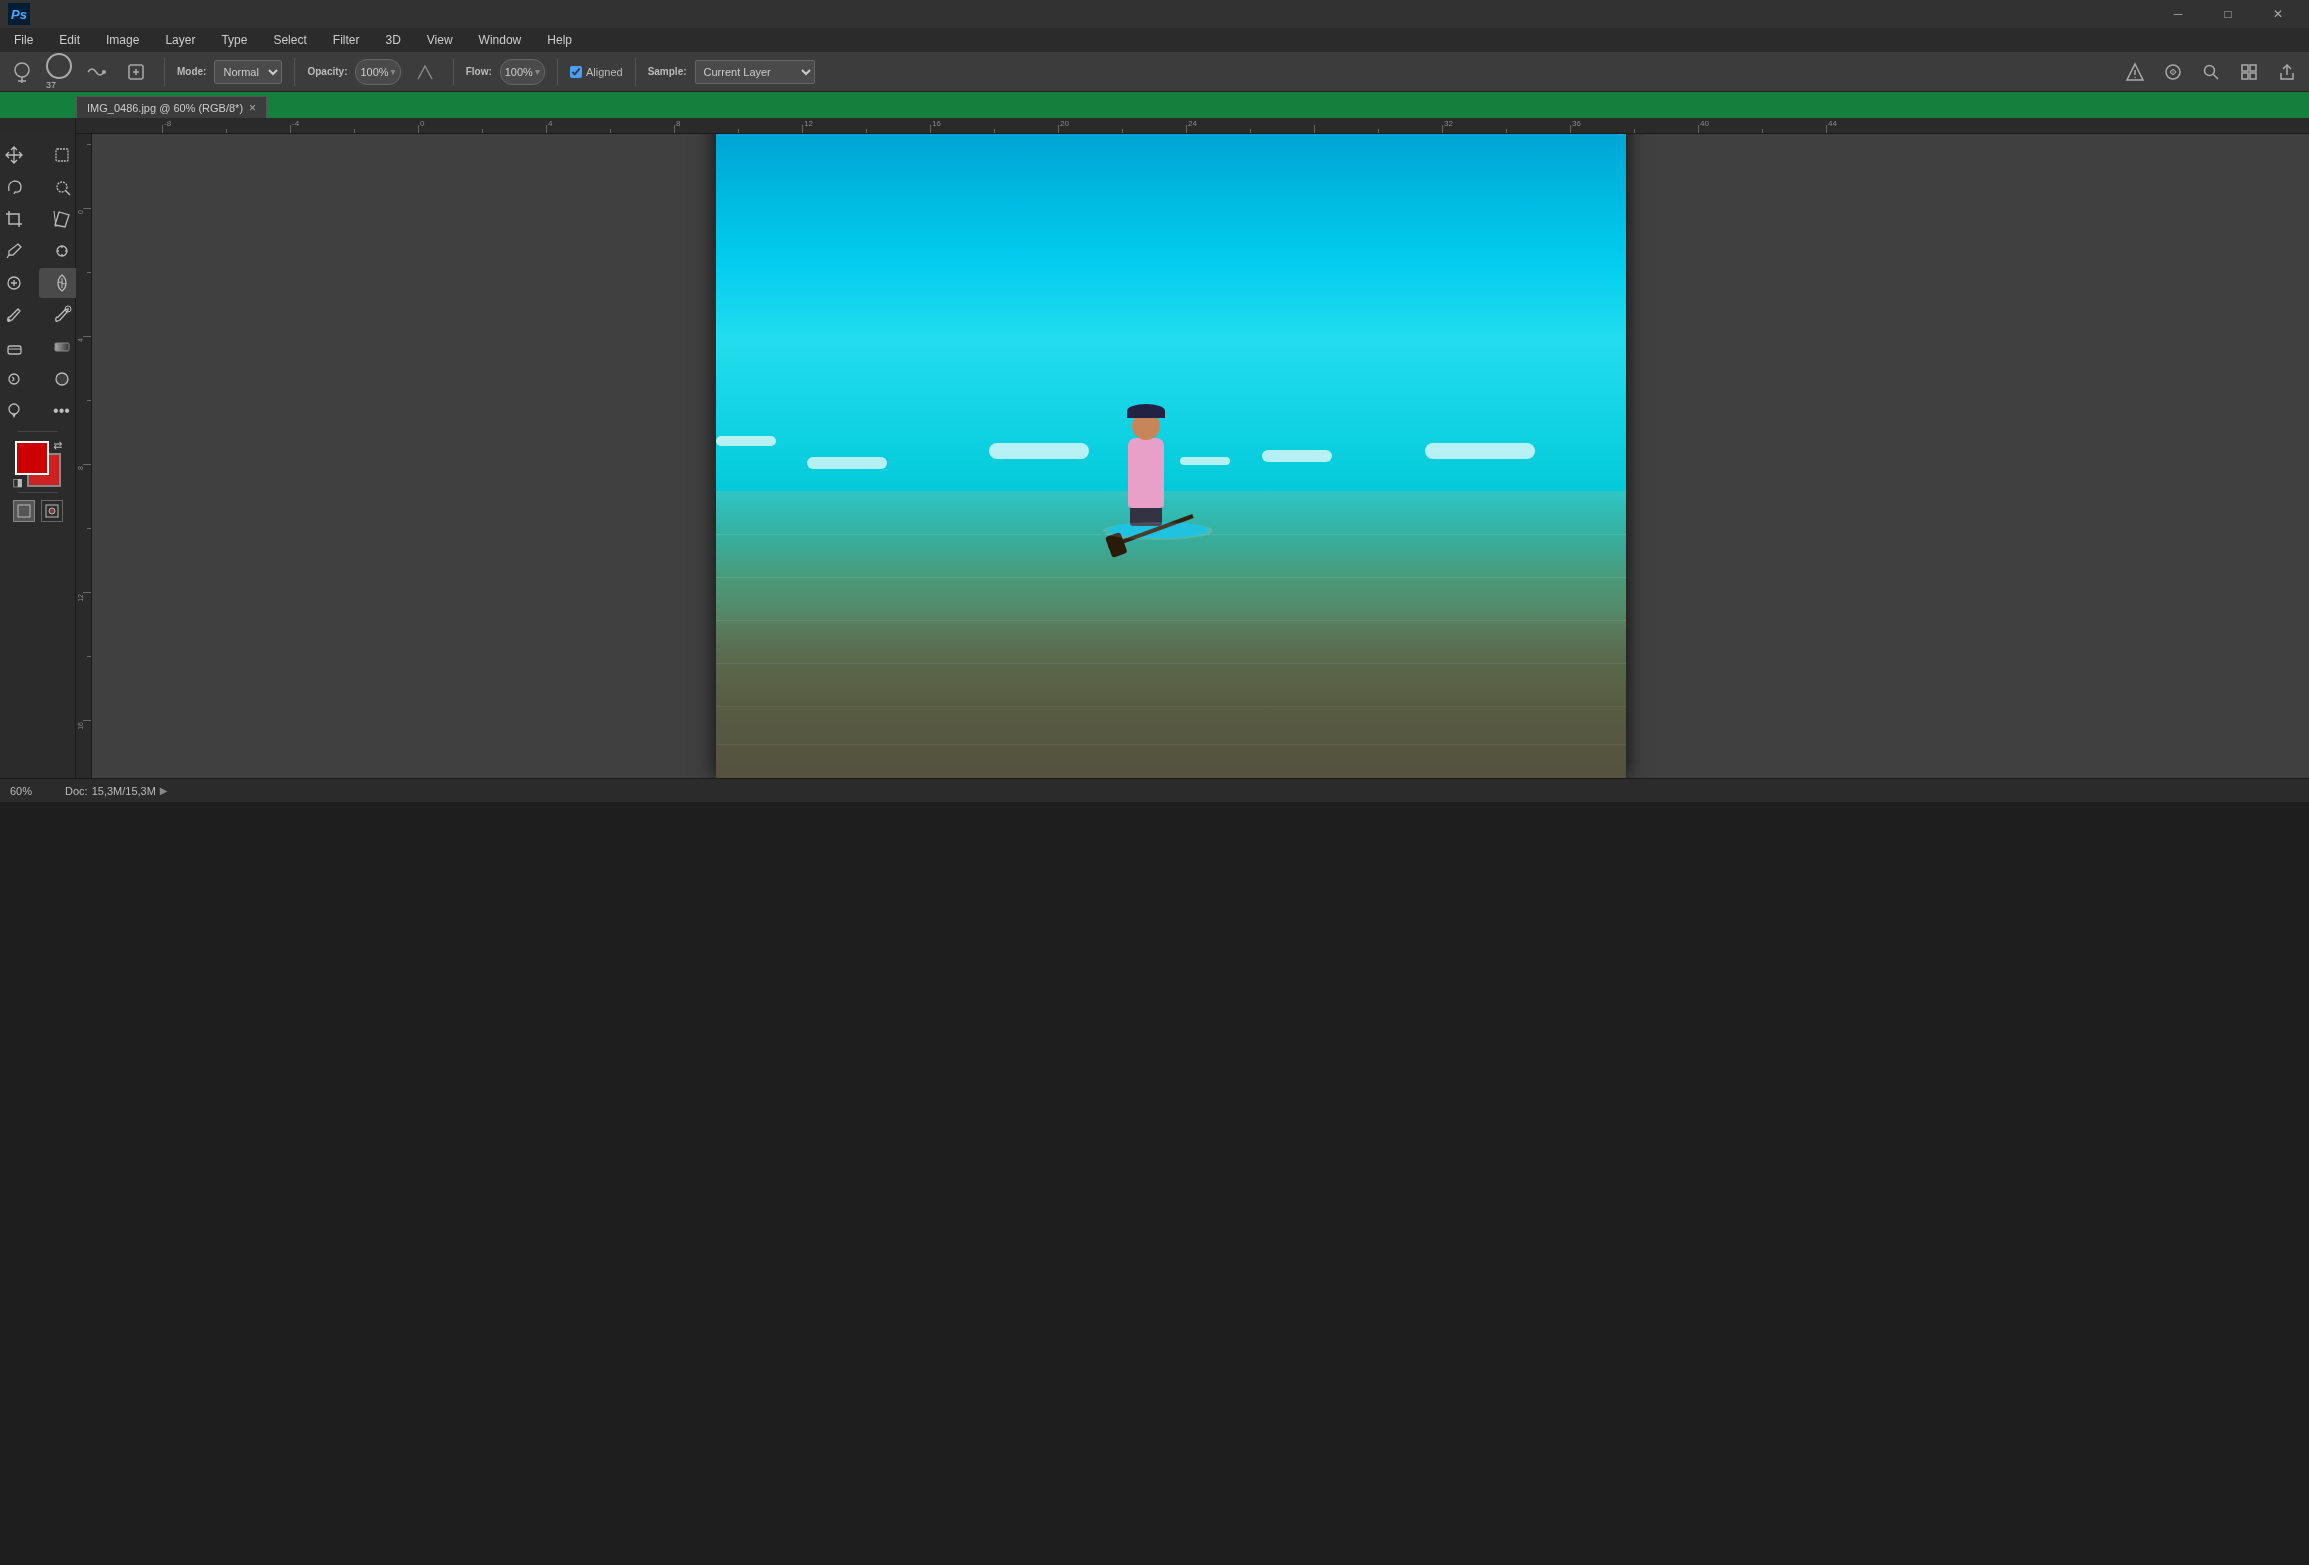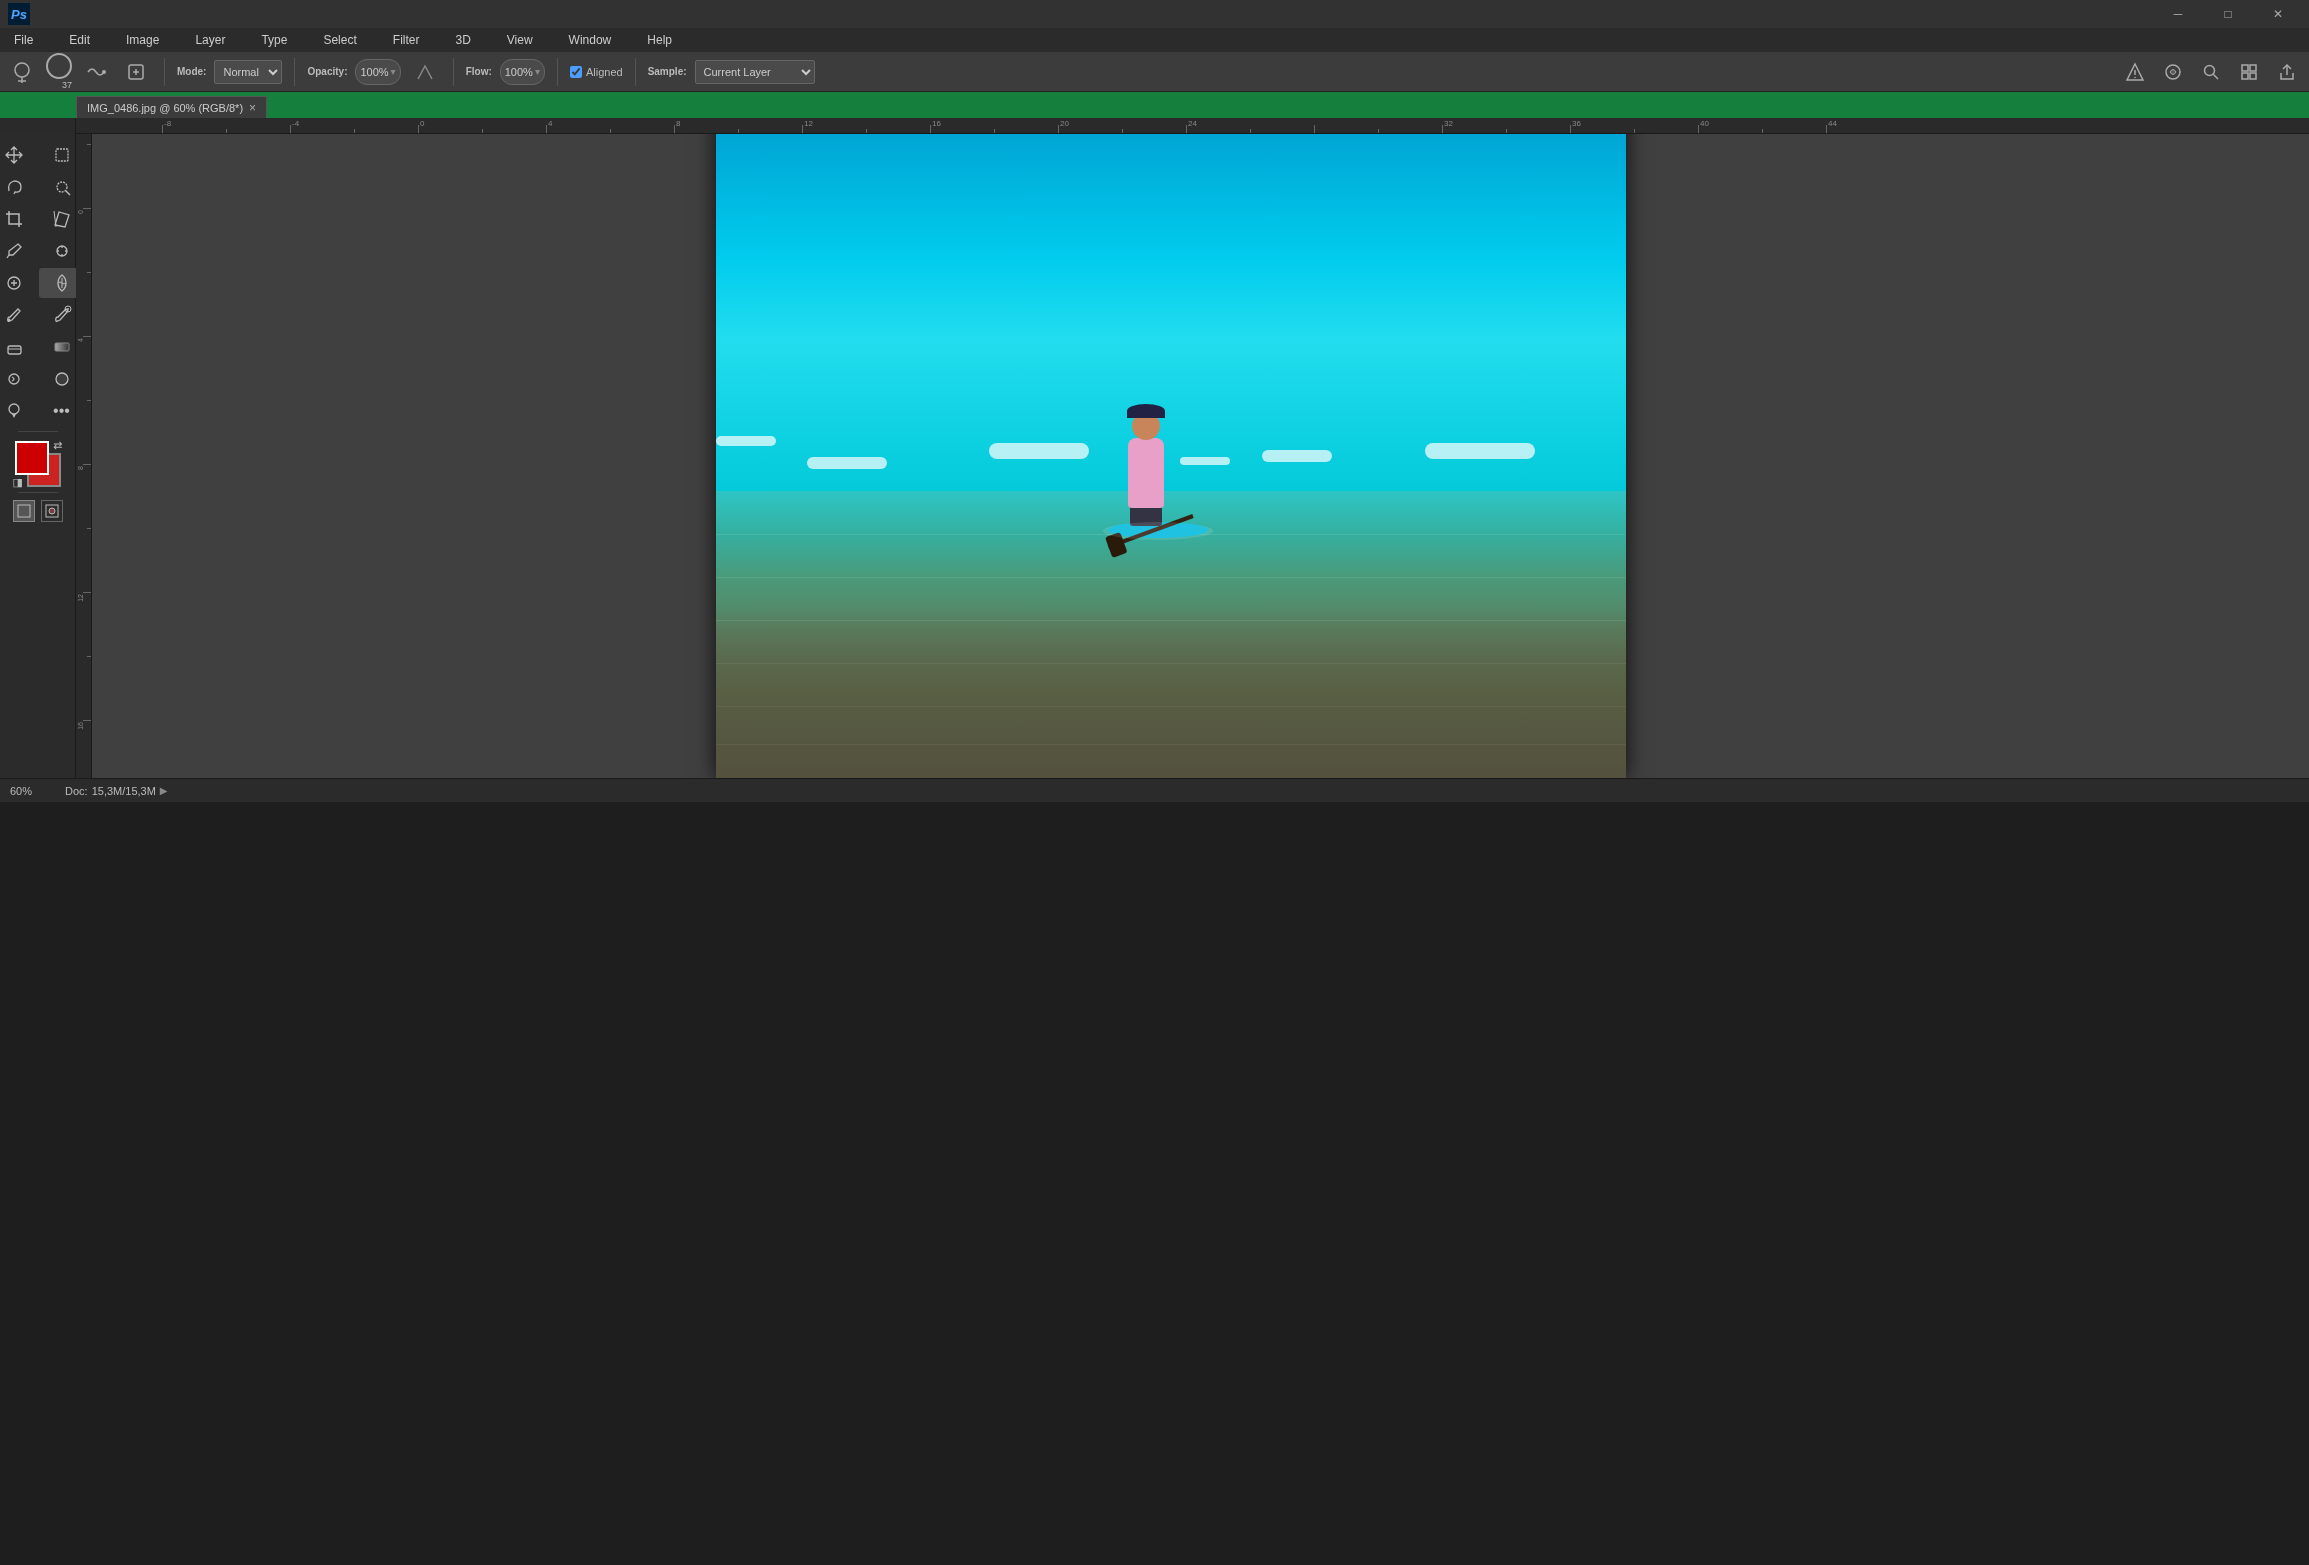--- a/index.html
+++ b/index.html
@@ -57,21 +57,21 @@
     }
 
     
     #menu-bar {
       width: 100%;
       height: 24px;
       background: #2b2b2b;
       display: flex;
       align-items: center;
       padding: 0 4px;
-      gap: 16px;
+      gap: 6px;
     }
     .menu-item {
       padding: 2px 10px;
       font-size: 12px;
       color: #ccc;
       cursor: pointer;
       height: 22px;
       display: flex;
       align-items: center;
     }
@@ -94,21 +94,21 @@
       align-items: center;
       justify-content: center;
       border-radius: 3px;
       cursor: pointer;
       color: #bbb;
       font-size: 16px;
     }
     .brush-size-display {
       display: flex;
       flex-direction: column;
-      align-items: flex-end;
+      align-items: flex-start;
       cursor: pointer;
     }
     .brush-circle {
       width: 26px;
       height: 26px;
       border-radius: 50%;
       border: 2px solid #aaa;
       background: transparent;
       display: flex;
       align-items: center;

